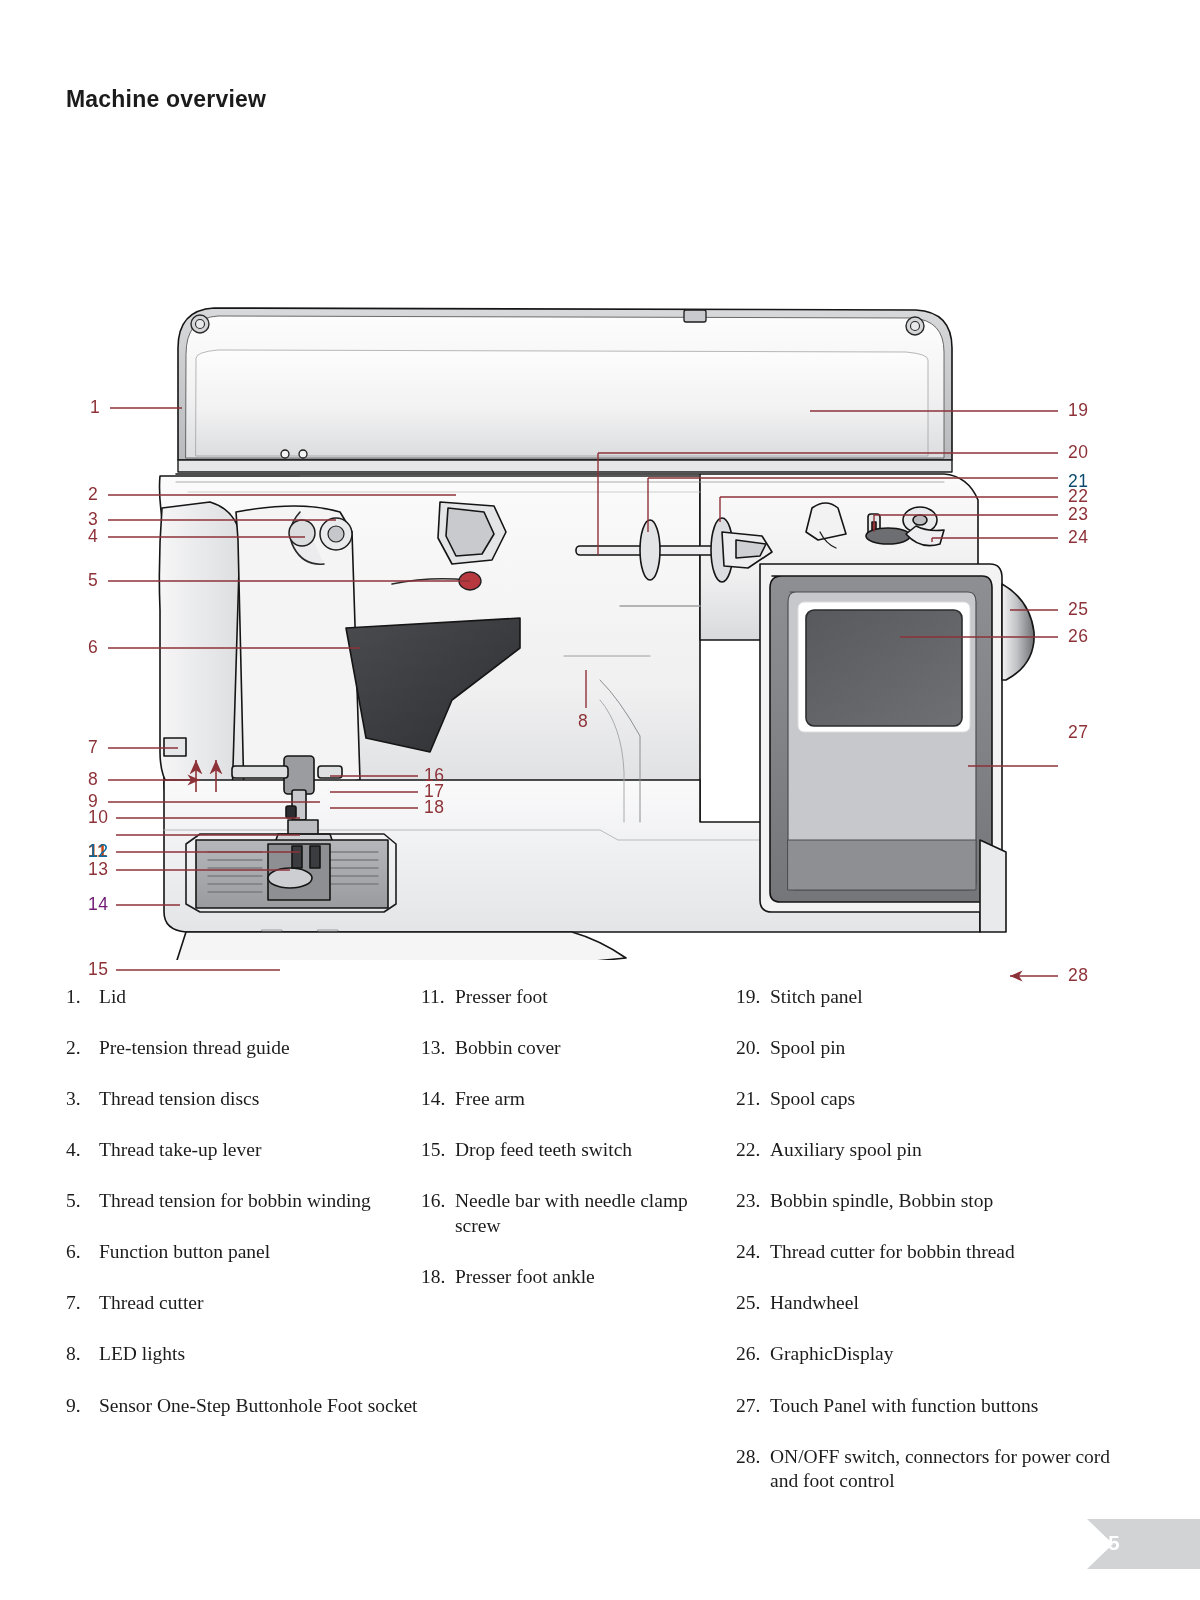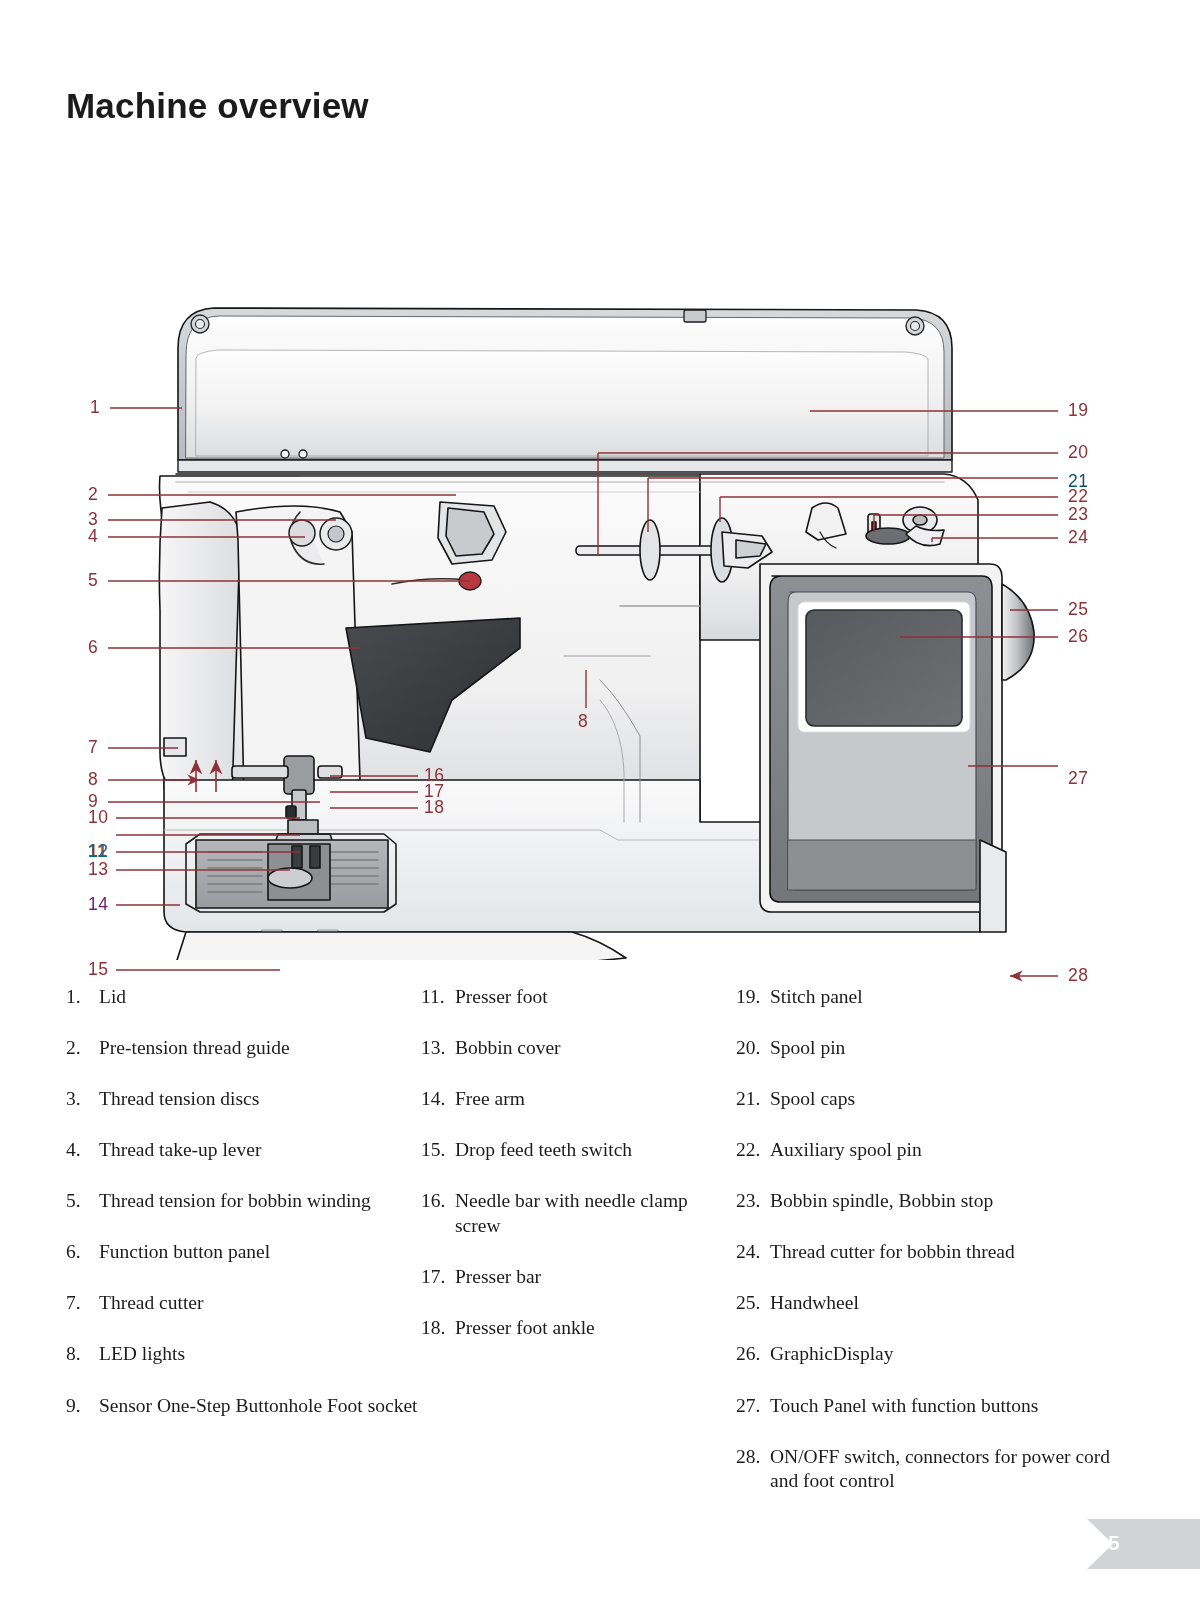--- a/index.html
+++ b/index.html
@@ -17,21 +17,21 @@
     color: #1a1a1a;
   }
 
   
   .page-title {
     position: absolute;
     left: 66px;
     top: 86px;
     font-family: "Liberation Sans", "DejaVu Sans", sans-serif;
     font-weight: bold;
-    font-size: 35px;
+    font-size: 23px;
     letter-spacing: 0.2px;
     color: #1b1b1b;
   }
 
   
   .figure-wrap {
     position: absolute;
     left: 0;
     top: 140px;
     width: 1200px;
@@ -346,21 +346,21 @@
     <div class="callout-num" style="left: 424px; top: 781px; color: rgb(141, 50, 56);">17</div>
     <div class="callout-num" style="left: 424px; top: 797px; color: rgb(141, 50, 56);">18</div>
     <div class="callout-num" style="left: 1068px; top: 400px; color: rgb(141, 50, 56);">19</div>
     <div class="callout-num" style="left: 1068px; top: 442px; color: rgb(141, 50, 56);">20</div>
     <div class="callout-num" style="left: 1068px; top: 471px; color: #0c4a6e;">21</div>
     <div class="callout-num" style="left: 1068px; top: 486px; color: rgb(141, 50, 56);">22</div>
     <div class="callout-num" style="left: 1068px; top: 504px; color: rgb(141, 50, 56);">23</div>
     <div class="callout-num" style="left: 1068px; top: 527px; color: rgb(141, 50, 56);">24</div>
     <div class="callout-num" style="left: 1068px; top: 599px; color: rgb(141, 50, 56);">25</div>
     <div class="callout-num" style="left: 1068px; top: 626px; color: rgb(141, 50, 56);">26</div>
-    <div class="callout-num" style="left: 1068px; top: 768px; color: rgb(141, 50, 56);">27</div>
+    <div class="callout-num" style="left: 1068px; top: 722px; color: rgb(141, 50, 56);">27</div>
     <div class="callout-num" style="left: 1068px; top: 965px; color: rgb(141, 50, 56);">28</div>
   </div>
 
 <div class="legend">
   <div class="legend-col c1" id="legend-col-1">
       <div class="legend-item">
         <span class="legend-num">1.</span>
         <span class="legend-label">Lid</span>
       </div>
       <div class="legend-item">
@@ -411,24 +411,20 @@
       </div>
       <div class="legend-item">
         <span class="legend-num">15.</span>
         <span class="legend-label">Drop feed teeth switch</span>
       </div>
       <div class="legend-item">
         <span class="legend-num">16.</span>
         <span class="legend-label">Needle bar with needle clamp screw</span>
       </div>
       <div class="legend-item">
-        <span class="legend-num">17.</span>
-        <span class="legend-label">Presser bar</span>
-      </div>
-      <div class="legend-item">
         <span class="legend-num">18.</span>
         <span class="legend-label">Presser foot ankle</span>
       </div>
     </div>
   <div class="legend-col c3" id="legend-col-3">
       <div class="legend-item">
         <span class="legend-num">19.</span>
         <span class="legend-label">Stitch panel</span>
       </div>
       <div class="legend-item">

